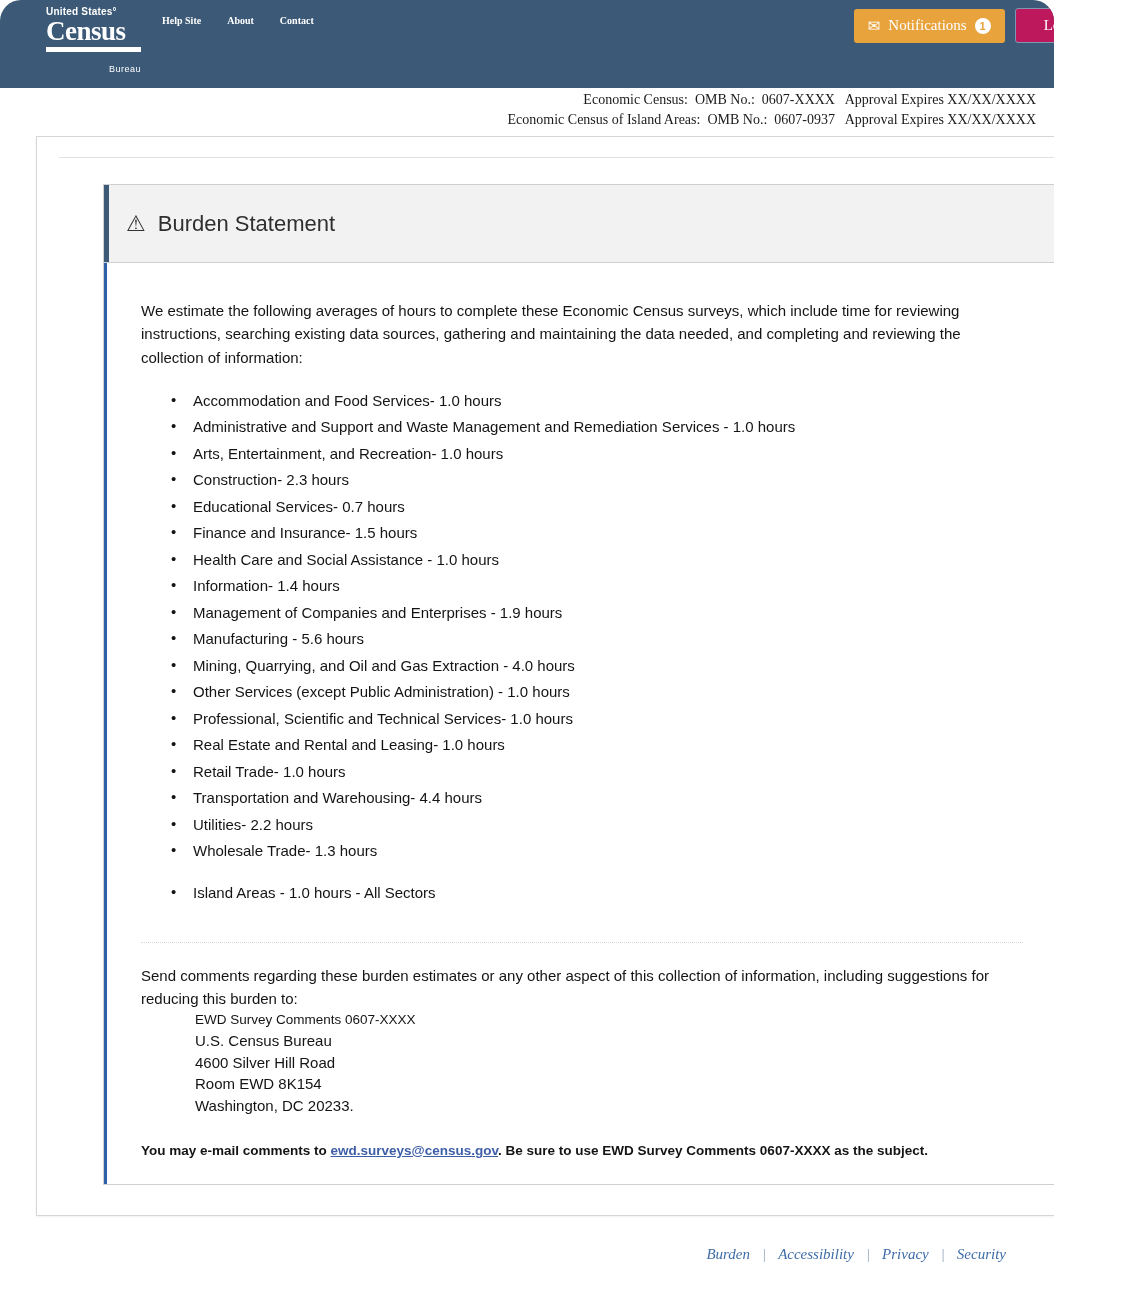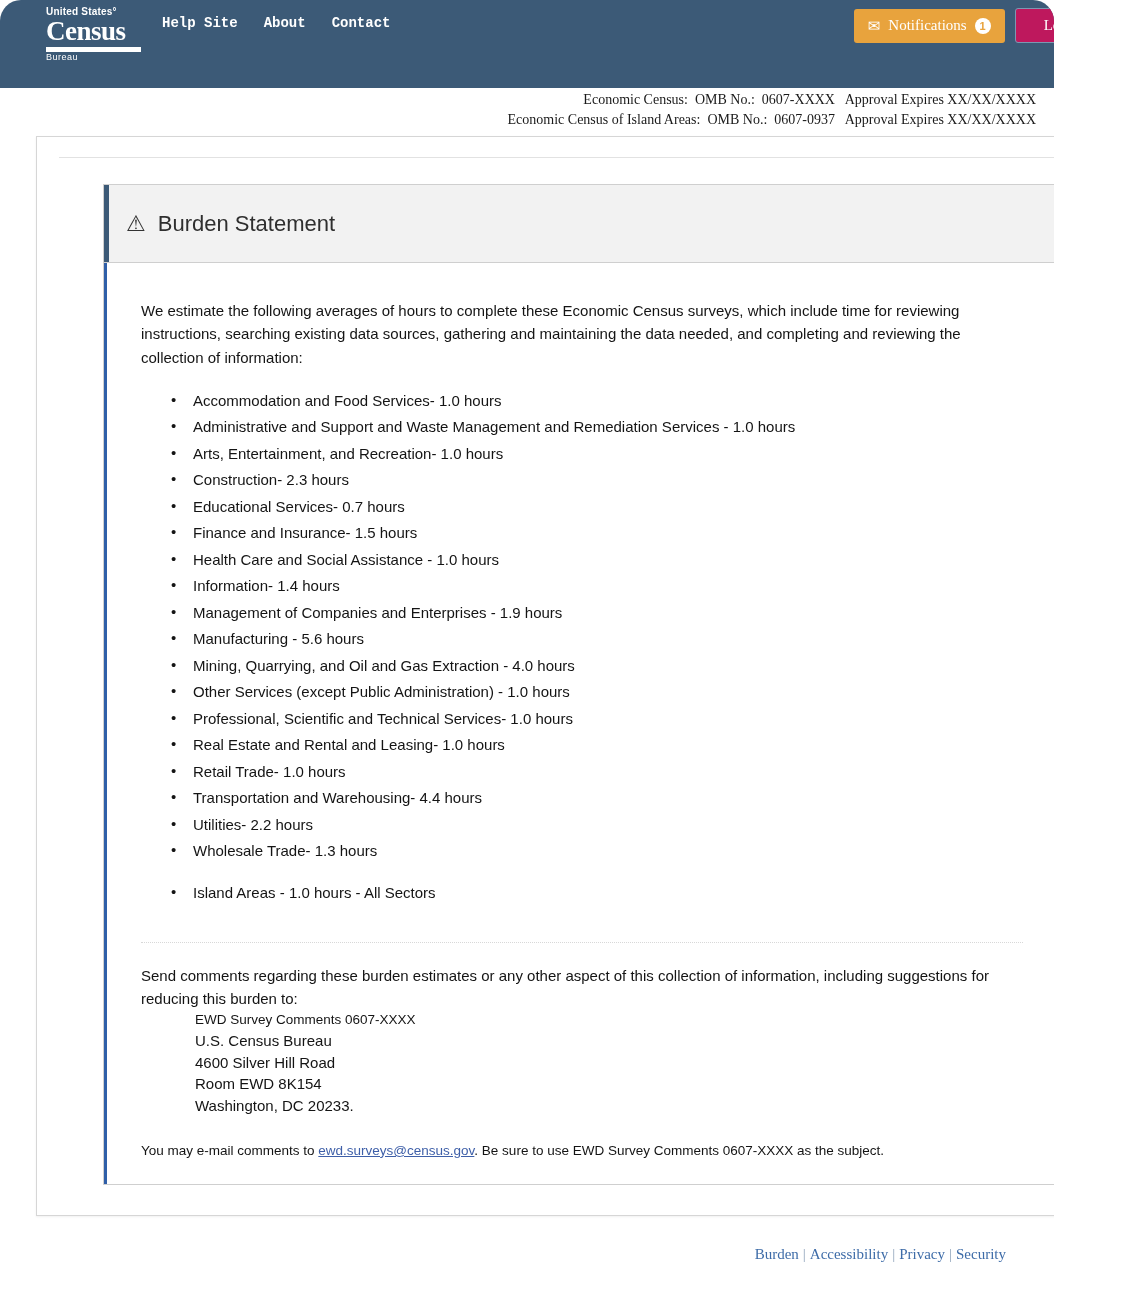--- a/index.html
+++ b/index.html
@@ -38,32 +38,32 @@
   .logo-main {
     font-size: 27px;
     font-weight: bold;
     letter-spacing: -0.5px;
     font-family: "Liberation Serif", serif;
   }
   .logo-bar {
     width: 95px; height: 5px; background: #ffffff; margin-top: 2px;
   }
   .logo-bureau {
-    font-size: 9px; text-align: left; margin-top: 1px; letter-spacing: 0.5px;
+    font-size: 9px; text-align: right; margin-top: 13px; letter-spacing: 0.5px;
   }
   .nav {
     position: absolute; left: 162px; top: 15px;
     display: flex; gap: 26px;
   }
   .nav a {
     color: #ffffff;
-    font-size: 14px;
+    font-size: 10px;
     font-weight: bold;
     text-decoration: none;
-    font-family: Liberation Mono, monospace;
+    font-family: Liberation Serif, serif;
   }
   .hdr-right {
     position: absolute; right: 18px; top: 8px;
     display: flex; align-items: center; gap: 10px;
   }
   .notif-btn {
     background: #e8a33d;
     border: none;
     color: #ffffff;
     font-size: 15px;
@@ -207,33 +207,35 @@
     margin: 0 0 0 54px;
     font-size: 15px;
     color: #141414;
     line-height: 1.45;
   }
   .address .first { font-size: 13.5px; }
   .email-line {
     margin: 26px 0 0 0;
     font-size: 13.5px;
     color: #141414;
+    font-weight: bold;
   }
   .email-line a {
     color: #3e5fa8;
     text-decoration: underline;
   }
 
   
   .footer {
     position: absolute;
     right: 48px; bottom: 48px;
-    display: flex; align-items: flex-end; gap: 4px;
-    font-family: "Liberation Serif", serif;
-    font-size: 15px;
+    display: flex; align-items: flex-end; gap: 12px;
+    font-family: "Liberation Serif", serif;
+    font-size: 15px;
+    font-style: italic;
   }
   .footer a { color: #3e6ca8; text-decoration: none; }
   .footer .sep { color: #8fa4bb; }
 </style>
 </head>
 <body>
 
 <div id="page">
 
   <div class="header">

